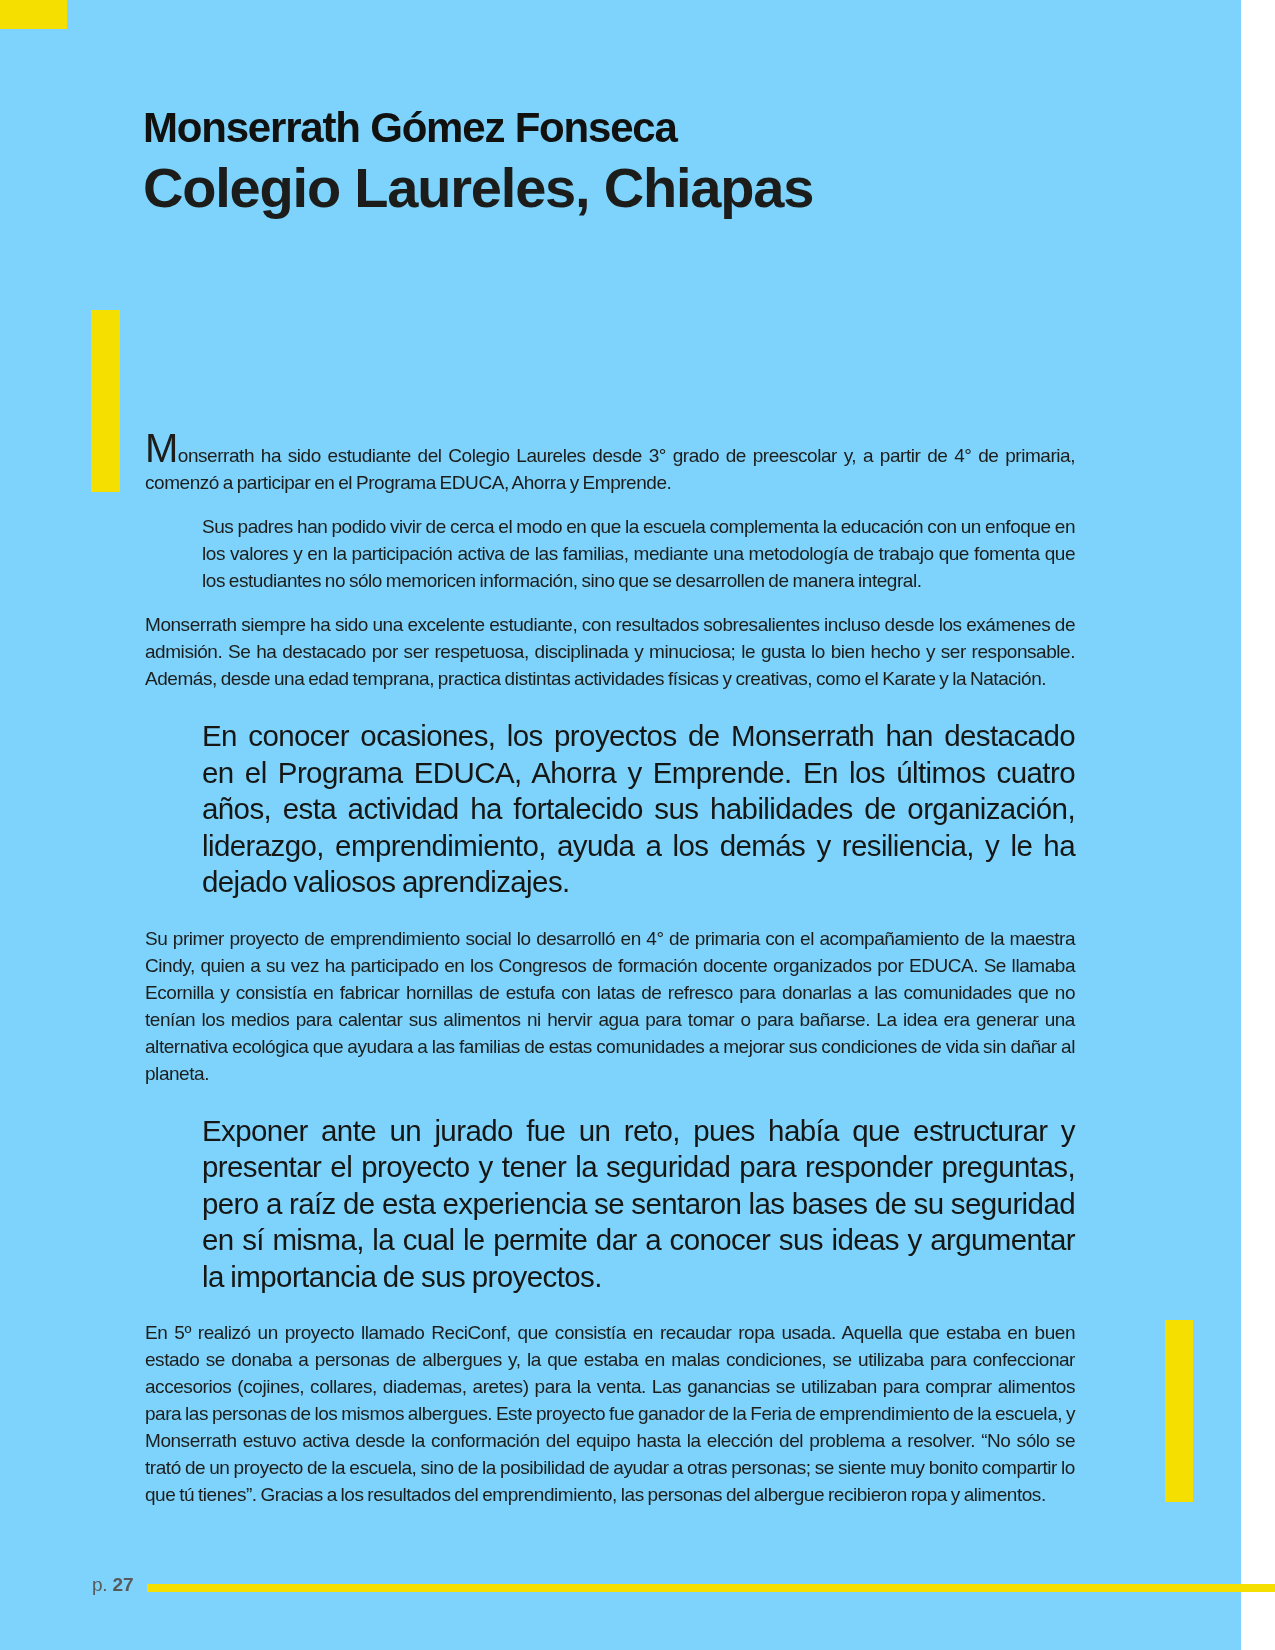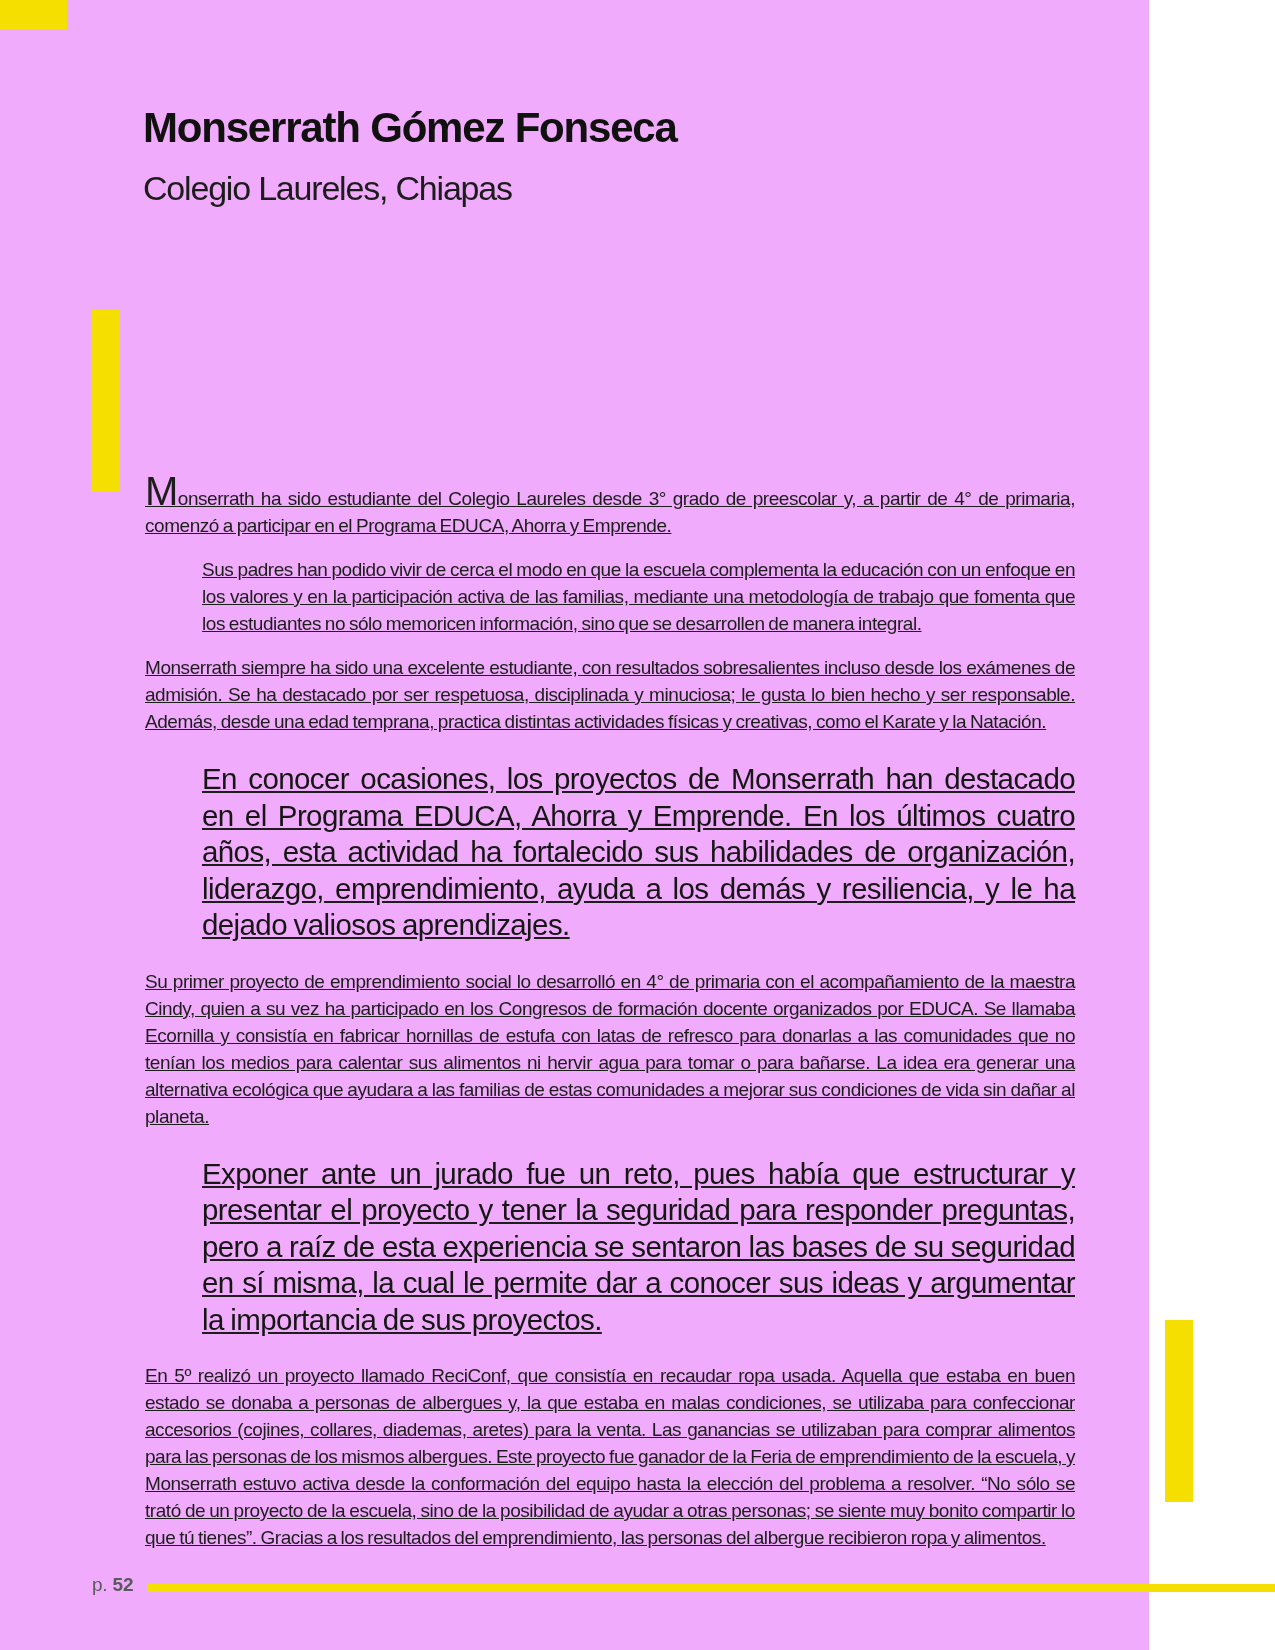--- a/index.html
+++ b/index.html
@@ -1,40 +1,40 @@
 <!DOCTYPE html>
 <html lang="es"><head>
 <meta charset="utf-8">
 <style>
   * { margin: 0; padding: 0; box-sizing: border-box; }
   html, body { background: #ffffff; }
   body { width: 1275px; height: 1650px; position: relative; overflow: hidden;
          font-family: "Liberation Sans", "DejaVu Sans", sans-serif; color: #1c1c1a; }
 
-  .page { position: absolute; inset: 0; width: 1149px; height: 1650px; background: #f0abfc; }
+  .page { position: absolute; inset: 0; width: 1241px; height: 1650px; background: #7dd3fc; }
 
   
   .corner-bar  { position: absolute; left: 0;     top: 0;      width: 67px;  height: 29px;  background: #F5DF00; }
   .title-bar   { position: absolute; left: 91px;  top: 310px;  width: 29px;  height: 182px; background: #F5DF00; }
   .side-bar    { position: absolute; left: 1165px; top: 1320px; width: 28px; height: 182px; background: #F5DF00; }
   .footer-rule { position: absolute; left: 147px; top: 1584px; width: 1128px; height: 8px;  background: #F5DF00; }
 
   
   .byline { position: absolute; left: 143px; top: 98px; width: 900px; }
   .author { font-size: 42px; font-weight: 700; letter-spacing: -1.2px; line-height: 60px; color: #111110; }
-  .school { font-size: 34px; font-weight: 400; letter-spacing: -1.2px; line-height: 60px; color: #1c1c1a; }
+  .school { font-size: 56px; font-weight: 700; letter-spacing: -1.2px; line-height: 60px; color: #1c1c1a; }
 
   
   .title { position: absolute; left: 143px; top: 301px; width: 1000px;
            font-size: 48px; font-weight: 700; letter-spacing: -1.5px; line-height: 56px; color: #0f0f0e; }
 
   
-  .column { position: absolute; left: 145px; top: 485px; width: 930px;
+  .column { position: absolute; left: 145px; top: 442px; width: 930px;
             font-size: 19px; line-height: 27px; letter-spacing: -0.45px; word-spacing: -1px;
-            text-align: justify; color: #1d1d1b; text-decoration: underline; }
+            text-align: justify; color: #1d1d1b; }
   .column p { margin: 0; }
   .initial { font-size: 40px; font-weight: 400; line-height: 0; letter-spacing: -0.5px; }
   .indented { margin-left: 57px !important; margin-top: 17px !important; }
   .para { margin-top: 17px !important; }
   .para-mid { margin-top: 24px !important; }
   .pull-quote { margin: 26px 0 0 57px; font-size: 29.5px; line-height: 36.5px;
                 letter-spacing: -0.6px; word-spacing: -1px; text-align: justify;
                 font-weight: 400; color: #161614; }
 
   
@@ -68,17 +68,17 @@
     <p class="para-mid">Su primer proyecto de emprendimiento social lo desarrolló en 4° de primaria con el acompañamiento de la maestra Cindy, quien a su vez ha participado en los Congresos de formación docente organizados por EDUCA. Se llamaba Ecornilla y consistía en fabricar hornillas de estufa con latas de refresco para donarlas a las comunidades que no tenían los medios para calentar sus alimentos ni hervir agua para tomar o para bañarse. La idea era generar una alternativa ecológica que ayudara a las familias de estas comunidades a mejorar sus condiciones de vida sin dañar al planeta.</p>
 
     <blockquote class="pull-quote">Exponer ante un jurado fue un reto, pues había que estructurar y presentar el proyecto y tener la seguridad para responder preguntas, pero a raíz de esta experiencia se sentaron las bases de su seguridad en sí misma, la cual le permite dar a conocer sus ideas y argumentar la importancia de sus proyectos.</blockquote>
 
     <p class="para-mid">En 5º realizó un proyecto llamado ReciConf, que consistía en recaudar ropa usada. Aquella que estaba en buen estado se donaba a personas de albergues y, la que estaba en malas condiciones, se utilizaba para confeccionar accesorios (cojines, collares, diademas, aretes) para la venta. Las ganancias se utilizaban para comprar alimentos para las personas de los mismos albergues. Este proyecto fue ganador de la Feria de emprendimiento de la escuela, y Monserrath estuvo activa desde la conformación del equipo hasta la elección del problema a resolver. “No sólo se trató de un proyecto de la escuela, sino de la posibilidad de ayudar a otras personas; se siente muy bonito compartir lo que tú tienes”. Gracias a los resultados del emprendimiento, las personas del albergue recibieron ropa y alimentos.</p>
   </main>
 
   <div class="side-bar"></div>
 
   <footer>
-    <span class="footer-label"><span>p.</span> <b>52</b></span>
+    <span class="footer-label"><span>p.</span> <b>27</b></span>
     <div class="footer-rule"></div>
   </footer>
 
 </div>
 
 </body></html>

